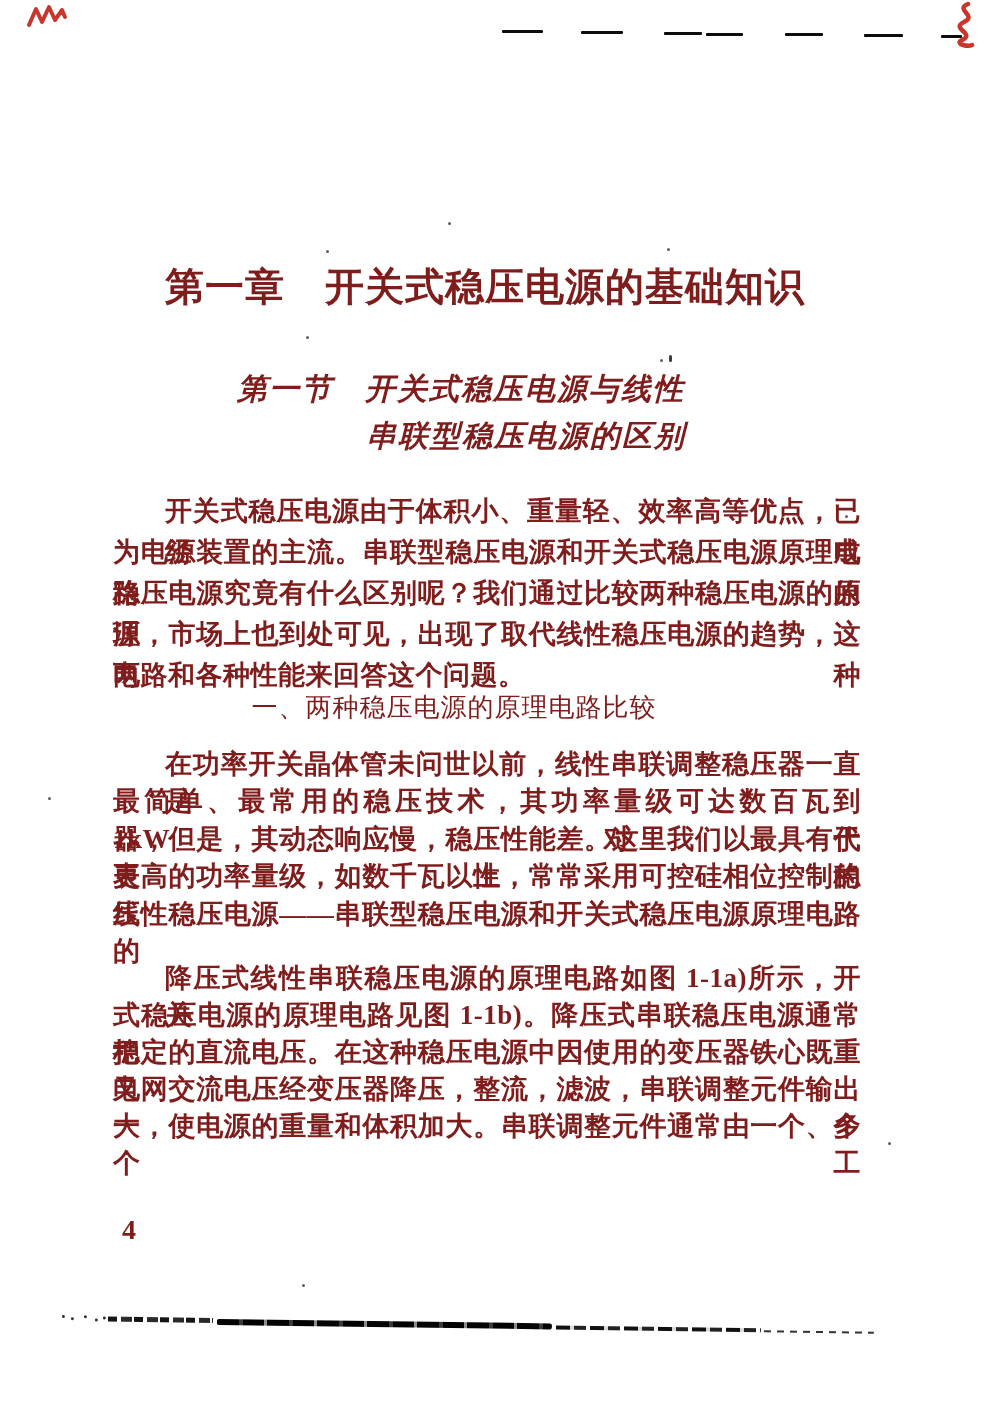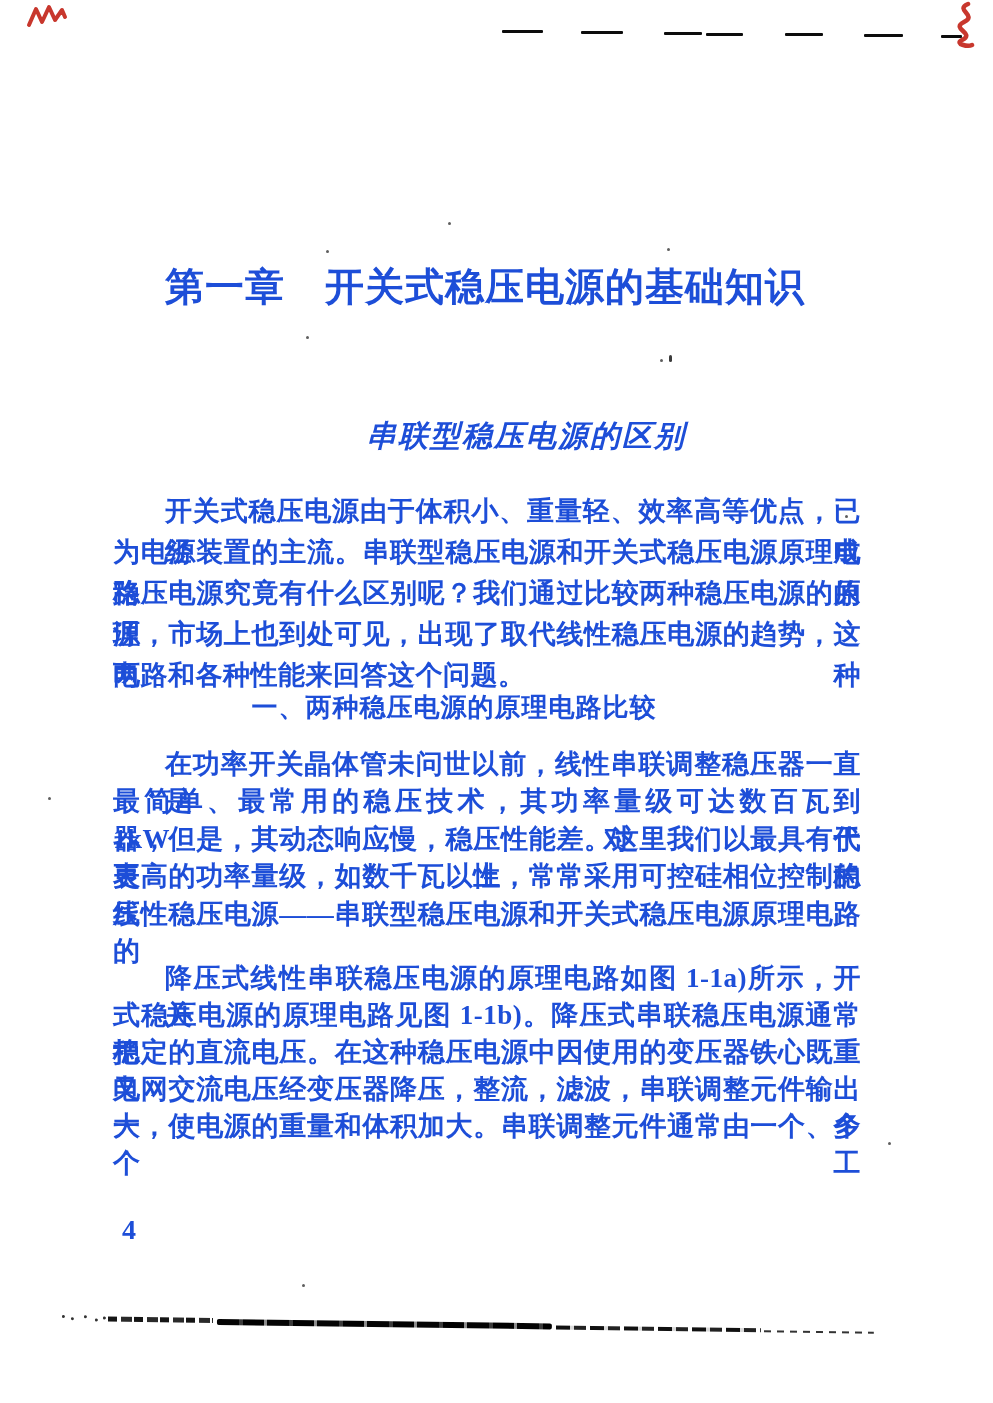--- a/index.html
+++ b/index.html
@@ -3,21 +3,21 @@
 <meta charset="utf-8">
 <style>
   html,body{margin:0;padding:0;background:#888;}
   .page{
     position:relative;
     width:993px;height:1403px;
     margin:0 auto;
     background:#ffffff;
     overflow:hidden;
     font-family:"Liberation Serif", serif;
-    color:#1d4ed8;
+    color:#7f1d1d;
   }
   
   .top-dash{
     position:absolute;height:3px;background:#0c0c0c;border-radius:1px;
   }
   .speck{
     position:absolute;width:4px;height:4px;background:#1a1a1a;border-radius:50%;
     opacity:.85;
   }
   .speck.small{width:3px;height:3px;opacity:.7;}
@@ -58,21 +58,21 @@
     font-family:"Liberation Serif", serif;
     font-style:italic;font-weight:700;font-size:30px;line-height:34px;
     letter-spacing:2px;white-space:nowrap;
   }
   .section-line.l1{left:237px;top:372px;}
   .section-line.l2{left:366px;top:419px;}
   .subsection-heading{
     position:absolute;left:113px;top:692px;width:748px;
     text-align:center;transform:translateX(-33px);
     font-family:"Liberation Sans", sans-serif;
-    font-weight:700;font-size:26px;line-height:30px;
+    font-weight:400;font-size:26px;line-height:30px;
     letter-spacing:1px;margin:0;
   }
   .para{
     position:absolute;left:113px;width:748px;
     font-size:27px;font-weight:600;
     font-family:"Liberation Serif", serif;
   }
   .para .ln{
     text-align:justify;text-align-last:justify;
     white-space:normal;letter-spacing:0.5px;
@@ -103,20 +103,21 @@
   <div class="top-dash" style="left:502px;top:30px;width:41px;"></div>
   <div class="top-dash" style="left:581px;top:31px;width:42px;"></div>
   <div class="top-dash" style="left:664px;top:32px;width:38px;"></div>
   <div class="top-dash" style="left:706px;top:33px;width:37px;"></div>
   <div class="top-dash" style="left:785px;top:33px;width:38px;"></div>
   <div class="top-dash" style="left:864px;top:34px;width:39px;"></div>
   <div class="top-dash" style="left:941px;top:35px;width:21px;"></div>
 
   <h1 class="chapter-title">第一章　开关式稳压电源的基础知识</h1>
 
+  <div class="section-line l1">第一节　开关式稳压电源与线性</div>
   <div class="section-line l2">串联型稳压电源的区别</div>
 
   <div class="para p1">
     <div class="ln indent">开关式稳压电源由于体积小、重量轻、效率高等优点，已经成</div>
     <div class="ln">为电源装置的主流。串联型稳压电源和开关式稳压电源原理电路的</div>
     <div class="ln">稳压电源究竟有什么区别呢？我们通过比较两种稳压电源的原理</div>
     <div class="ln">源，市场上也到处可见，出现了取代线性稳压电源的趋势，这两种</div>
     <div class="ln lastln">电路和各种性能来回答这个问题。</div>
   </div>
 

